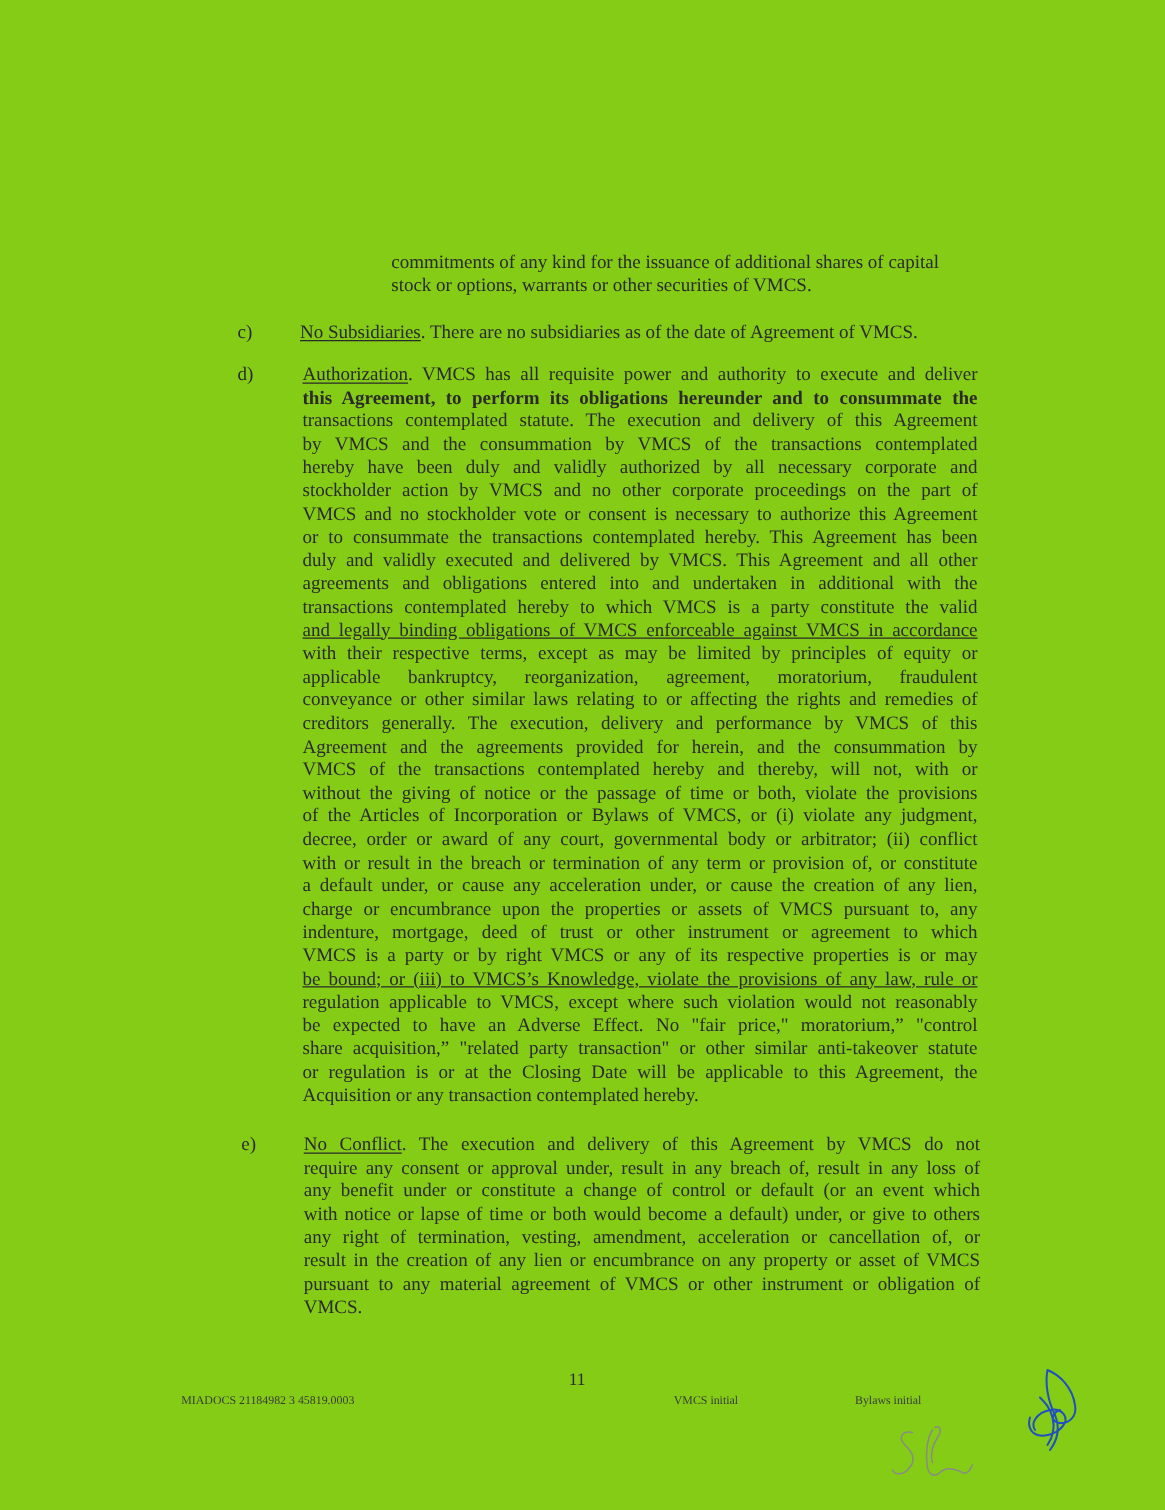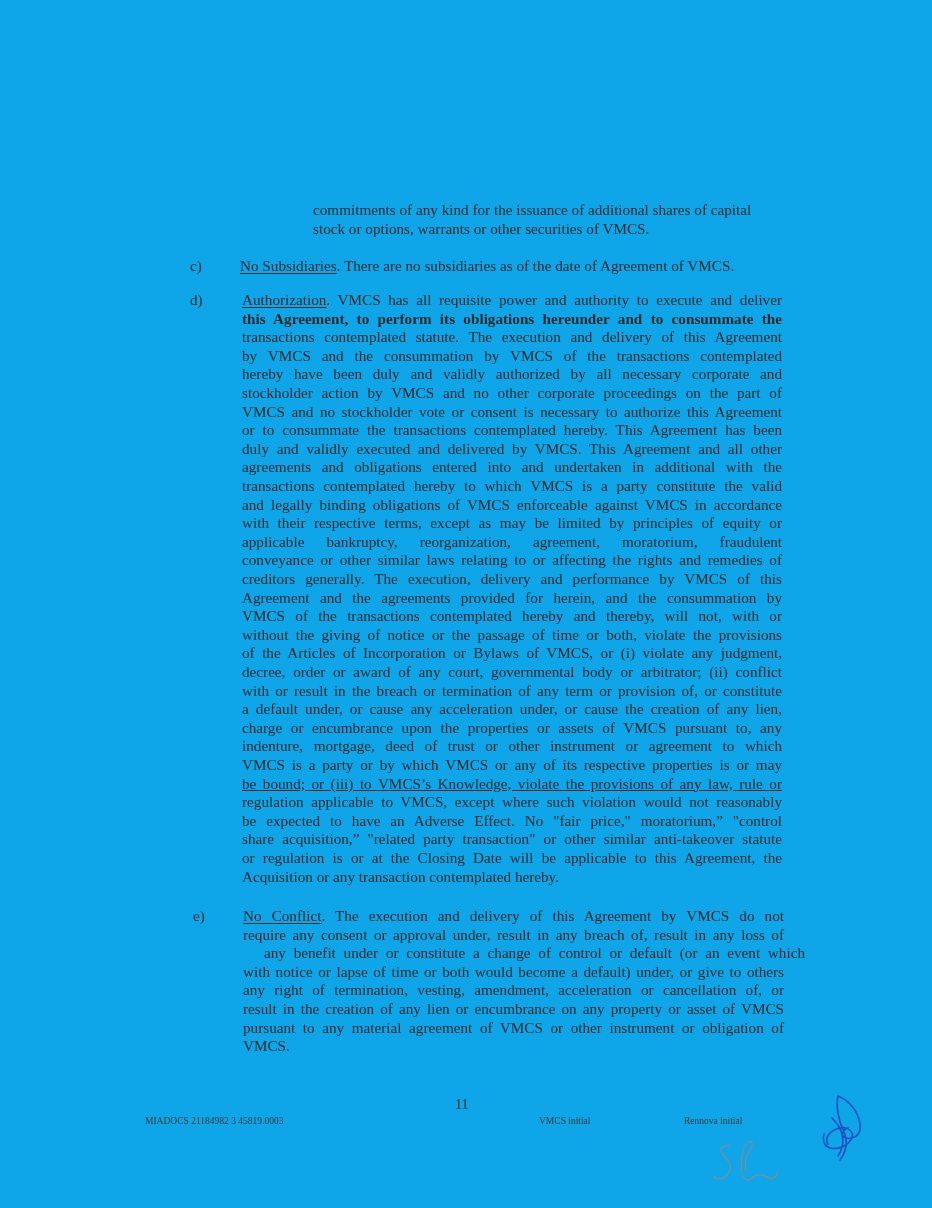--- a/index.html
+++ b/index.html
@@ -1,18 +1,18 @@
 <!DOCTYPE html>
 <html><head>
 <meta charset="utf-8">
 <style>
   html, body { margin: 0; padding: 0; background: #ffffff; }
   body { width: 932px; height: 1208px; position: relative; overflow: hidden;
          font-family: "Liberation Serif", "DejaVu Serif", serif; color: #2a2a2a; }
-  .page { position: absolute; left: 0; top: 0; width: 932px; height: 1208px; background: #0ea5e9; }
+  .page { position: absolute; left: 0; top: 0; width: 932px; height: 1208px; background: #84cc16; }
   .line { position: absolute; font-size: 15.2px; line-height: 18.6px; white-space: nowrap; }
   .just { text-align: justify; text-align-last: justify; }
   .u { text-decoration: underline; text-underline-offset: 2px; text-align: right; }
   .marker { position: absolute; font-size: 15.2px; line-height: 18.6px; }
   .foot-small { position: absolute; font-size: 9.5px; color: #3a3a3a; font-family: "Liberation Serif", serif; }
   .page-num { position: absolute; font-size: 14px; color: #2a2a2a; }
   svg.sig { position: absolute; overflow: visible; }
 </style>
 </head>
 <body>
@@ -33,59 +33,59 @@
       <div class="line just" style="left: 242px; width: 540px; top: 309.6px; white-space: normal; height: 18.6px; overflow: visible; font-weight: bold;">this Agreement, to perform its obligations hereunder and to consummate the</div>
       <div class="line just" style="left: 242px; width: 540px; top: 328.2px; white-space: normal; height: 18.6px; overflow: visible;">transactions contemplated statute. The execution and delivery of this Agreement</div>
       <div class="line just" style="left: 242px; width: 540px; top: 346.8px; white-space: normal; height: 18.6px; overflow: visible;">by VMCS and the consummation by VMCS of the transactions contemplated</div>
       <div class="line just" style="left: 242px; width: 540px; top: 365.4px; white-space: normal; height: 18.6px; overflow: visible;">hereby have been duly and validly authorized by all necessary corporate and</div>
       <div class="line just" style="left: 242px; width: 540px; top: 384px; white-space: normal; height: 18.6px; overflow: visible;">stockholder action by VMCS and no other corporate proceedings on the part of</div>
       <div class="line just" style="left: 242px; width: 540px; top: 402.6px; white-space: normal; height: 18.6px; overflow: visible;">VMCS and no stockholder vote or consent is necessary to authorize this Agreement</div>
       <div class="line just" style="left: 242px; width: 540px; top: 421.2px; white-space: normal; height: 18.6px; overflow: visible;">or to consummate the transactions contemplated hereby. This Agreement has been</div>
       <div class="line just" style="left: 242px; width: 540px; top: 439.8px; white-space: normal; height: 18.6px; overflow: visible;">duly and validly executed and delivered by VMCS. This Agreement and all other</div>
       <div class="line just" style="left: 242px; width: 540px; top: 458.4px; white-space: normal; height: 18.6px; overflow: visible;">agreements and obligations entered into and undertaken in additional with the</div>
       <div class="line just" style="left: 242px; width: 540px; top: 477px; white-space: normal; height: 18.6px; overflow: visible;">transactions contemplated hereby to which VMCS is a party constitute the valid</div>
-      <div class="line just" style="left: 242px; width: 540px; top: 495.6px; white-space: normal; height: 18.6px; overflow: visible;">and legally binding obligations of VMCS enforceable against VMCS in accordance</div>
+      <div class="line just" style="left: 242px; width: 540px; top: 495.6px; white-space: normal; height: 18.6px; overflow: visible; text-decoration: underline;">and legally binding obligations of VMCS enforceable against VMCS in accordance</div>
       <div class="line just" style="left: 242px; width: 540px; top: 514.2px; white-space: normal; height: 18.6px; overflow: visible;">with their respective terms, except as may be limited by principles of equity or</div>
       <div class="line just" style="left: 242px; width: 540px; top: 532.8px; white-space: normal; height: 18.6px; overflow: visible;">applicable bankruptcy, reorganization, agreement, moratorium, fraudulent</div>
       <div class="line just" style="left: 242px; width: 540px; top: 551.4px; white-space: normal; height: 18.6px; overflow: visible;">conveyance or other similar laws relating to or affecting the rights and remedies of</div>
       <div class="line just" style="left: 242px; width: 540px; top: 570px; white-space: normal; height: 18.6px; overflow: visible;">creditors generally. The execution, delivery and performance by VMCS of this</div>
       <div class="line just" style="left: 242px; width: 540px; top: 588.6px; white-space: normal; height: 18.6px; overflow: visible;">Agreement and the agreements provided for herein, and the consummation by</div>
       <div class="line just" style="left: 242px; width: 540px; top: 607.2px; white-space: normal; height: 18.6px; overflow: visible;">VMCS of the transactions contemplated hereby and thereby, will not, with or</div>
       <div class="line just" style="left: 242px; width: 540px; top: 625.8px; white-space: normal; height: 18.6px; overflow: visible;">without the giving of notice or the passage of time or both, violate the provisions</div>
       <div class="line just" style="left: 242px; width: 540px; top: 644.4px; white-space: normal; height: 18.6px; overflow: visible;">of the Articles of Incorporation or Bylaws of VMCS, or (i) violate any judgment,</div>
       <div class="line just" style="left: 242px; width: 540px; top: 663px; white-space: normal; height: 18.6px; overflow: visible;">decree, order or award of any court, governmental body or arbitrator; (ii) conflict</div>
       <div class="line just" style="left: 242px; width: 540px; top: 681.6px; white-space: normal; height: 18.6px; overflow: visible;">with or result in the breach or termination of any term or provision of, or constitute</div>
       <div class="line just" style="left: 242px; width: 540px; top: 700.2px; white-space: normal; height: 18.6px; overflow: visible;">a default under, or cause any acceleration under, or cause the creation of any lien,</div>
       <div class="line just" style="left: 242px; width: 540px; top: 718.8px; white-space: normal; height: 18.6px; overflow: visible;">charge or encumbrance upon the properties or assets of  VMCS pursuant to, any</div>
       <div class="line just" style="left: 242px; width: 540px; top: 737.4px; white-space: normal; height: 18.6px; overflow: visible;">indenture, mortgage, deed of trust or other instrument or agreement to which</div>
-      <div class="line just" style="left: 242px; width: 540px; top: 756px; white-space: normal; height: 18.6px; overflow: visible;">VMCS is a party or by which VMCS or any of its respective properties is or may</div>
+      <div class="line just" style="left: 242px; width: 540px; top: 756px; white-space: normal; height: 18.6px; overflow: visible;">VMCS is a party or by right VMCS or any of its respective properties is or may</div>
       <div class="line just" style="left: 242px; width: 540px; top: 774.6px; white-space: normal; height: 18.6px; overflow: visible; text-decoration: underline;">be bound; or (iii) to VMCS’s Knowledge, violate the provisions of any law, rule or</div>
       <div class="line just" style="left: 242px; width: 540px; top: 793.2px; white-space: normal; height: 18.6px; overflow: visible;">regulation applicable to VMCS, except where such violation would not reasonably</div>
       <div class="line just" style="left: 242px; width: 540px; top: 811.8px; white-space: normal; height: 18.6px; overflow: visible;">be expected to have an Adverse Effect.  No "fair price," moratorium,” "control</div>
       <div class="line just" style="left: 242px; width: 540px; top: 830.4px; white-space: normal; height: 18.6px; overflow: visible;">share acquisition,” "related party transaction" or other similar anti-takeover statute</div>
       <div class="line just" style="left: 242px; width: 540px; top: 849px; white-space: normal; height: 18.6px; overflow: visible;">or regulation is or at the Closing Date will be applicable to this Agreement, the</div>
       <div class="line" style="left: 242px; width: 540px; top: 867.6px;">Acquisition or any transaction contemplated hereby.</div>
     </div>
 
   <div class="marker" style="left:193px; top:907px;">e)</div>
   <div id="section-e">
       <div class="line just" style="left: 243px; width: 541px; top: 907px; white-space: normal; height: 18.6px; overflow: visible;"><span class="u">No Conflict</span><span>. The execution and delivery of this Agreement by VMCS do not</span></div>
       <div class="line just" style="left: 243px; width: 541px; top: 925.6px; white-space: normal; height: 18.6px; overflow: visible;">require any consent or approval under, result in any breach of, result in any loss of</div>
-      <div class="line just" style="left: 243px; width: 541px; top: 944.2px; white-space: normal; height: 18.6px; overflow: visible; margin-left: 21px;">any benefit under or constitute a change of control or default (or an event which</div>
+      <div class="line just" style="left: 243px; width: 541px; top: 944.2px; white-space: normal; height: 18.6px; overflow: visible;">any benefit under or constitute a change of control or default (or an event which</div>
       <div class="line just" style="left: 243px; width: 541px; top: 962.8px; white-space: normal; height: 18.6px; overflow: visible;">with notice or lapse of time or both would become a default) under, or give to others</div>
       <div class="line just" style="left: 243px; width: 541px; top: 981.4px; white-space: normal; height: 18.6px; overflow: visible;">any right of termination, vesting, amendment, acceleration or cancellation of, or</div>
       <div class="line just" style="left: 243px; width: 541px; top: 1000px; white-space: normal; height: 18.6px; overflow: visible;">result in the creation of any lien or encumbrance on any property or asset of VMCS</div>
       <div class="line just" style="left: 243px; width: 541px; top: 1018.6px; white-space: normal; height: 18.6px; overflow: visible;">pursuant to any material agreement of VMCS or other instrument or obligation of</div>
       <div class="line" style="left: 243px; width: 541px; top: 1037.2px;">VMCS.</div>
     </div>
 
   <div class="page-num" style="left:455px; top:1097px;">11</div>
   <div class="foot-small" style="left:145px; top:1116px;">MIADOCS 21184982 3 45819.0003</div>
   <div class="foot-small" style="left:539px; top:1116px;">VMCS initial</div>
-  <div class="foot-small" style="left:684px; top:1116px;">Rennova initial</div>
+  <div class="foot-small" style="left:684px; top:1116px;">Bylaws initial</div>
 
   <svg class="sig" style="left:712px; top:1140px;" width="70" height="50" viewBox="0 0 70 50">
     <path id="sig-vmcs" fill="none" stroke-width="1.2" stroke-linecap="round" d="M18 6 C10 4, 6 10, 12 16 C18 22, 22 28, 14 36 C10 40, 4 40, 2 36
          M34 4 C30 10, 28 22, 30 34 C31 40, 36 42, 40 38 C44 34, 50 34, 58 38 C62 40, 64 36, 66 32
          M36 2 C40 0, 42 4, 38 10 C34 16, 32 24, 34 30" stroke="#8a8a8a"></path>
   </svg>
   <svg class="sig" style="left:818px; top:1094px;" width="50" height="72" viewBox="0 0 50 72">
     <path id="sig-rennova" fill="none" stroke-width="1.6" stroke-linecap="round" stroke-linejoin="round" d="M20 2 C18 12, 20 26, 26 38 C30 48, 28 58, 22 66
          M20 2 C30 6, 40 16, 42 30 C44 40, 36 46, 28 44 C22 42, 24 36, 30 34
          M6 40 C4 46, 6 52, 12 54 C20 56, 30 52, 34 44 C36 38, 30 32, 22 34 C12 36, 6 44, 10 50

